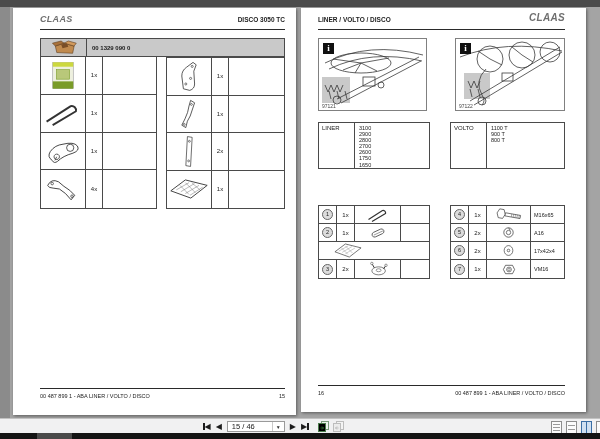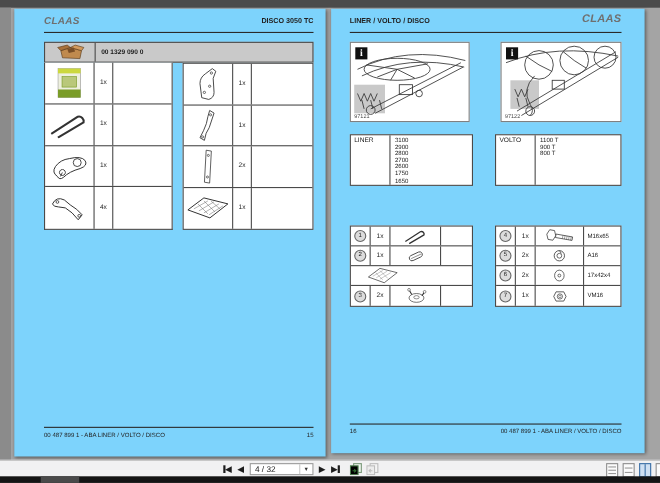--- a/index.html
+++ b/index.html
@@ -1,21 +1,21 @@
 <!DOCTYPE html>
 <html><head>
 <meta charset="utf-8">
 <style>
   html,body{margin:0;padding:0;background:#777;}
   .screen{position:relative;width:600px;height:439px;background:#a4a4a4;overflow:hidden;
           font-family:"Liberation Sans",sans-serif;color:#1a1a1a;}
   .top-strip{position:absolute;left:0;top:0;right:0;height:7px;background:#4b4b4b;}
   .left-strip{position:absolute;left:0;top:7px;width:10px;height:411px;background:#8b8b8b;}
 
-  .page{position:absolute;background:#7dd3fc;box-shadow:1px 1px 3px rgba(0,0,0,.45);}
+  .page{position:absolute;background:#ffffff;box-shadow:1px 1px 3px rgba(0,0,0,.45);}
   .page-left{left:13px;top:8px;width:283px;height:407px;}
   .page-right{left:301px;top:8px;width:285px;height:404px;}
 
   .brand{font-weight:bold;font-style:italic;color:#6f6f6f;letter-spacing:.3px;font-size:9px;}
   .pg-title{font-size:6.5px;font-weight:bold;color:#222;}
   .rule{position:absolute;height:1px;background:#2a2a2a;}
 
   
   .khead{position:absolute;left:27px;top:30px;width:245px;height:19px;border:1px solid #4a4a4a;
          background:#c9c9c9;display:flex;box-sizing:border-box;}
@@ -418,21 +418,21 @@
   <div class="toolbar">
     <div class="nav">
       <div class="navbtn">
         <span class="bar"></span>
           <span>◀</span>
       </div>
       <div class="navbtn">
         <span>◀</span>
       </div>
       <div class="page-combo">
-        <span class="pc-txt">4 / 32</span>
+        <span class="pc-txt">15 / 46</span>
         <span class="pc-arrow">▼</span>
       </div>
       <div class="navbtn">
         <span>▶</span>
       </div>
       <div class="navbtn">
         <span>▶</span>
           <span class="bar"></span>
       </div>
       <div class="view-hist">

